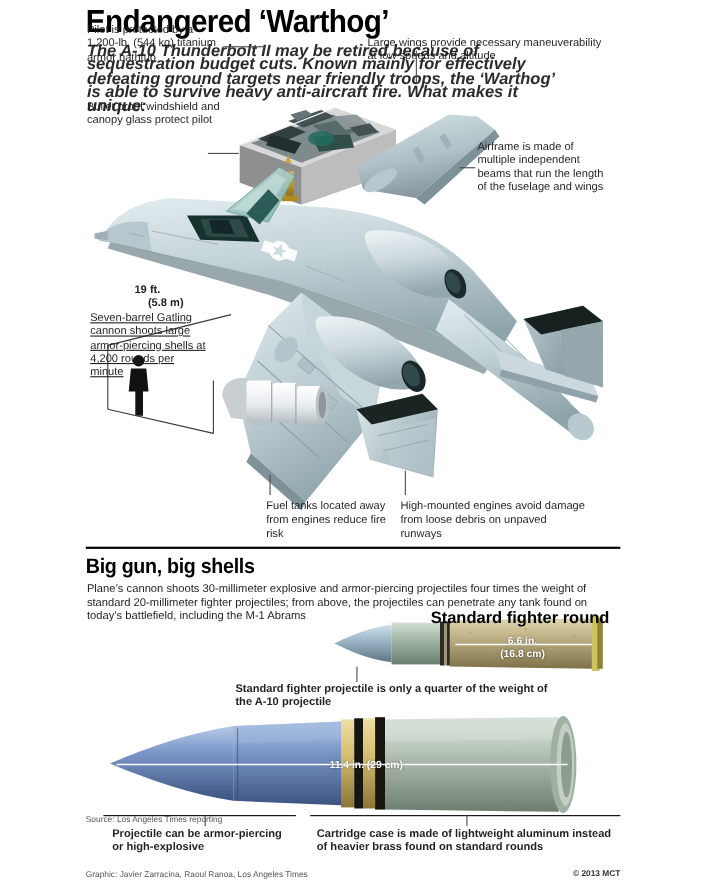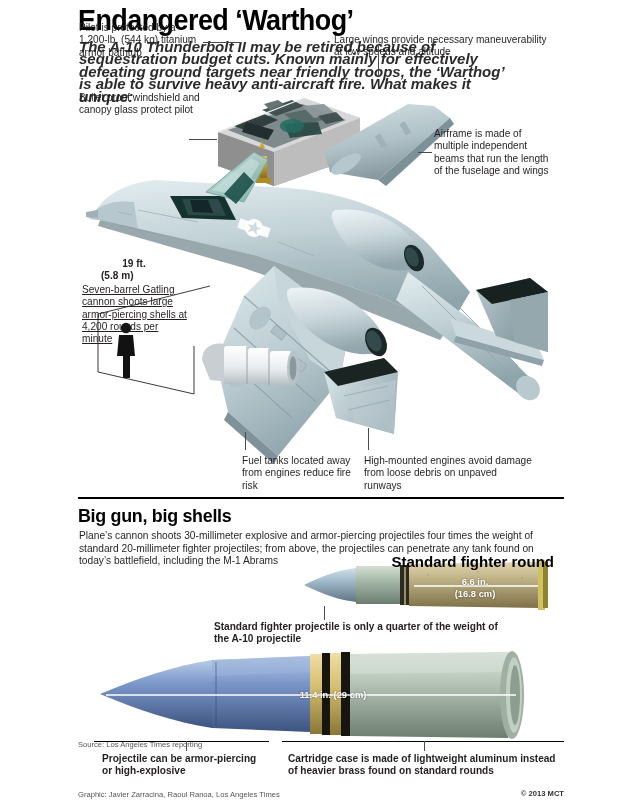--- a/index.html
+++ b/index.html
@@ -288,21 +288,21 @@
   <div class="callout" style="left:1px;top:92px;width:140px;">Bullet proof windshield and canopy glass protect pilot</div>
   <div class="lead h" style="left:111px;top:139px;width:28px;"></div>
 
   <div class="callout" style="left:256px;top:34px;width:220px;">Large wings provide necessary maneuverability at low speeds and altitude</div>
   <div class="lead v" style="left:300px;top:46px;height:30px;"></div>
 
   <div class="callout" style="left:356px;top:128px;width:120px;">Airframe is made of multiple independent beams that run the length of the fuselage and wings</div>
   <div class="lead h" style="left:340px;top:152px;width:14px;"></div>
 
   <div class="callout b" style="left:23px;top:258px;width:66px;text-align:center;">19 ft.</div>
-  <div class="callout b" style="left:23px;top:270px;width:66px;text-align:left;">(5.8 m)</div>
+  <div class="callout b" style="left:23px;top:270px;width:66px;text-align:right;">(5.8 m)</div>
 
   <div class="callout" style="left:4px;top:284px;width:108px;text-decoration:underline;">Seven-barrel Gatling cannon shoots large armor-piercing shells at 4,200 rounds per minute</div>
 
   <div class="callout" style="left:164px;top:455px;width:110px;">Fuel tanks located away from engines reduce fire risk</div>
   <div class="lead v" style="left:167px;top:432px;height:18px;"></div>
 
   <div class="callout" style="left:286px;top:455px;width:168px;">High-mounted engines avoid damage from loose debris on unpaved runways</div>
   <div class="lead v" style="left:290px;top:428px;height:22px;"></div>
 
   <div class="rule" style="top:497px;"></div>

